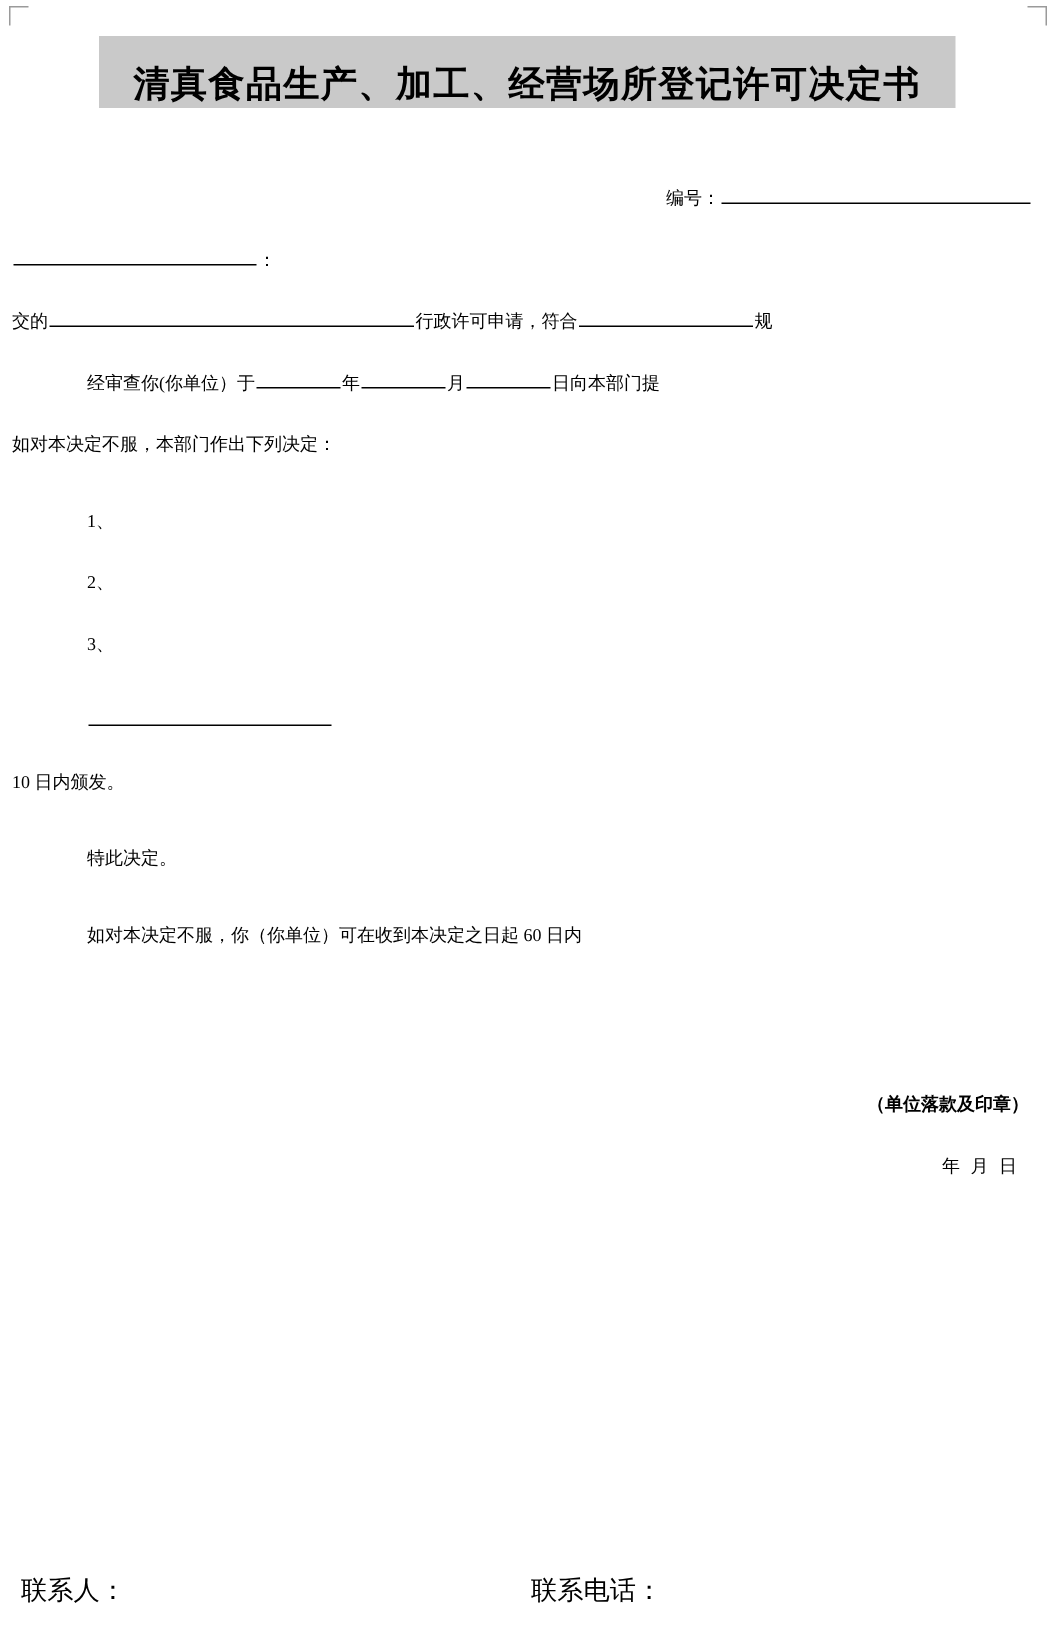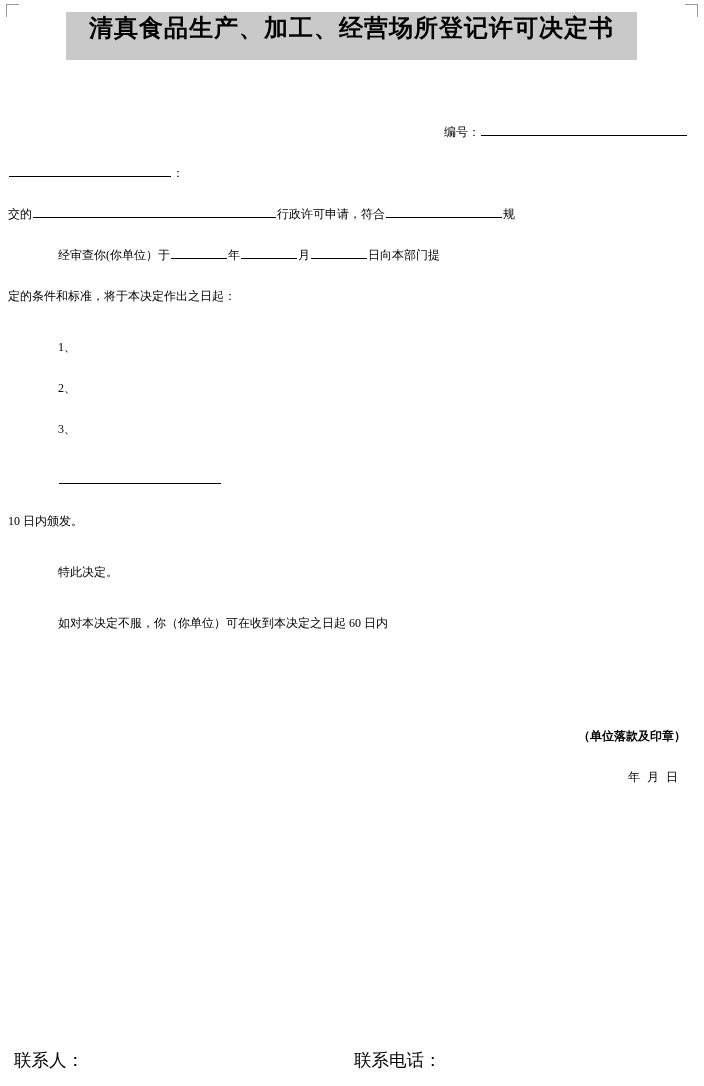--- a/index.html
+++ b/index.html
@@ -25,26 +25,26 @@
     width: 12px;
     height: 12px;
     border: 0;
   }
   .crop-tl { top: 4px; left: 6px; border-left: 1px solid #9a9a9a; border-top: 1px solid #9a9a9a; }
   .crop-tr { top: 4px; right: 6px; border-right: 1px solid #9a9a9a; border-top: 1px solid #9a9a9a; }
 
   .title-band {
     position: absolute;
     left: 66px;
-    top: 12px;
+    top: 24px;
     width: 571px;
     height: 48px;
     background: #c9c9c9;
     display: flex;
-    align-items: flex-start;
+    align-items: flex-end;
     justify-content: center;
   }
   .title-text {
     font-family: "Liberation Sans", "DejaVu Sans", sans-serif;
     font-weight: bold;
     font-size: 24px;
     letter-spacing: 1px;
     white-space: nowrap;
     color: #000;
   }
@@ -134,21 +134,21 @@
 
     <div class="line">
       <span>交的</span><span class="blank b-apply"></span><span>行政许可申请，符合</span><span class="blank b-rule"></span><span>规</span>
     </div>
 
     <div class="line">
       <span class="indent"></span><span>经审查你(你单位）于</span><span class="blank b-year"></span><span>年</span><span class="blank b-month"></span><span>月</span><span class="blank b-day"></span><span>日向本部门提</span>
     </div>
 
     <div class="line">
-      <span>定的条件和标准，将于本决定作出之日起：</span>
+      <span>如对本决定不服，本部门作出下列决定：</span>
     </div>
 
     <div class="gap-sm"></div>
 
     <div class="line list-item">
       <span>1、</span>
     </div>
     <div class="line list-item">
       <span>2、</span>
     </div>

